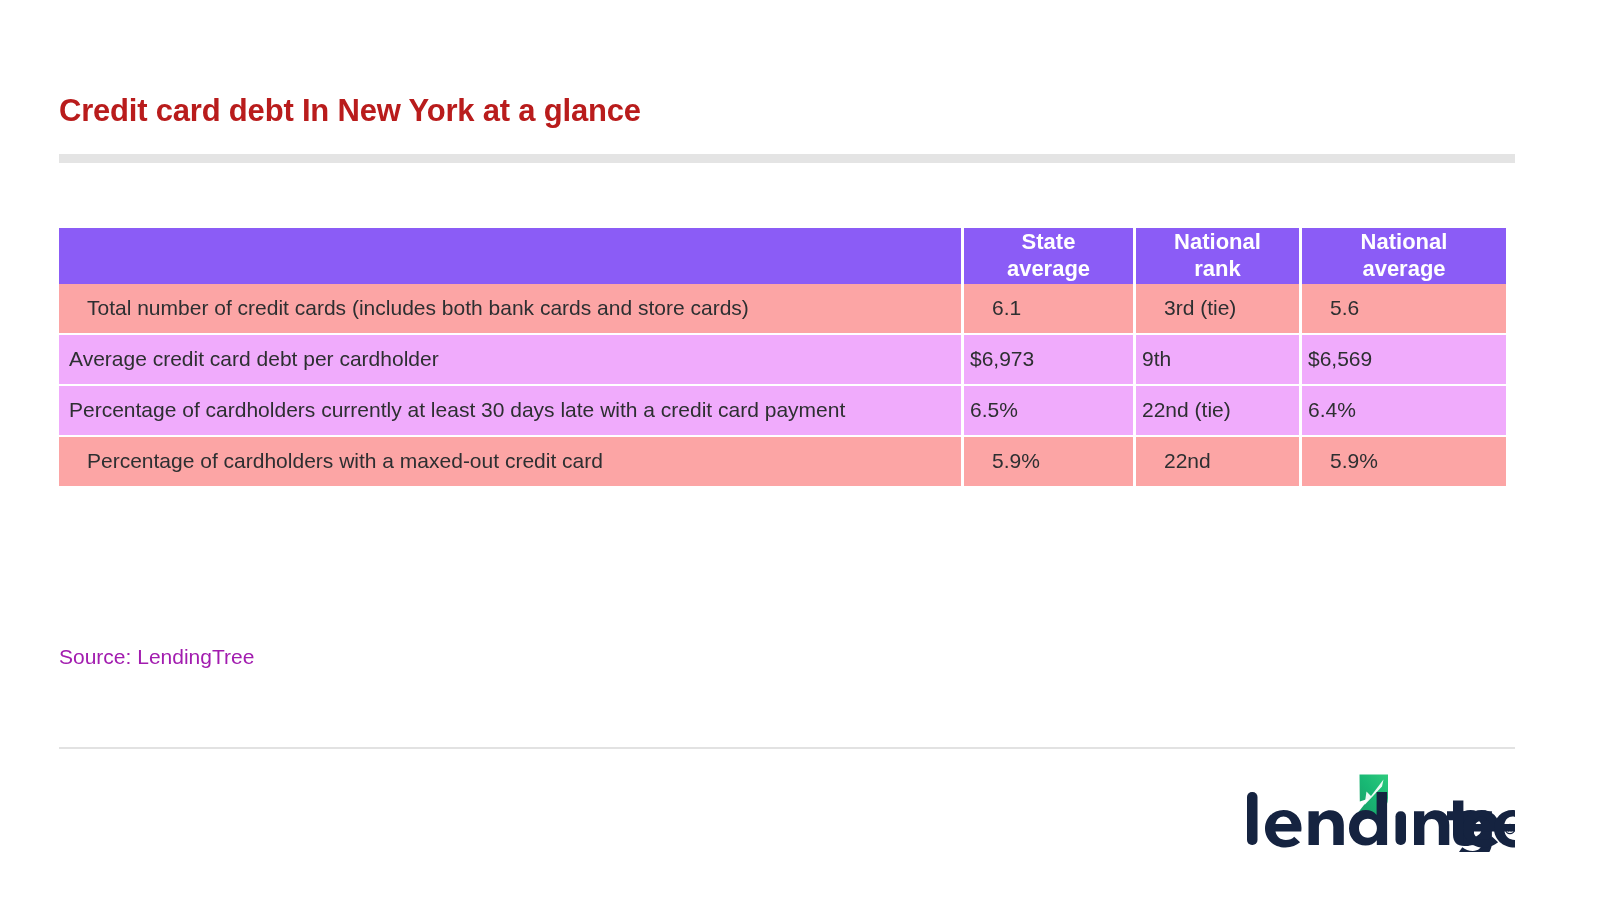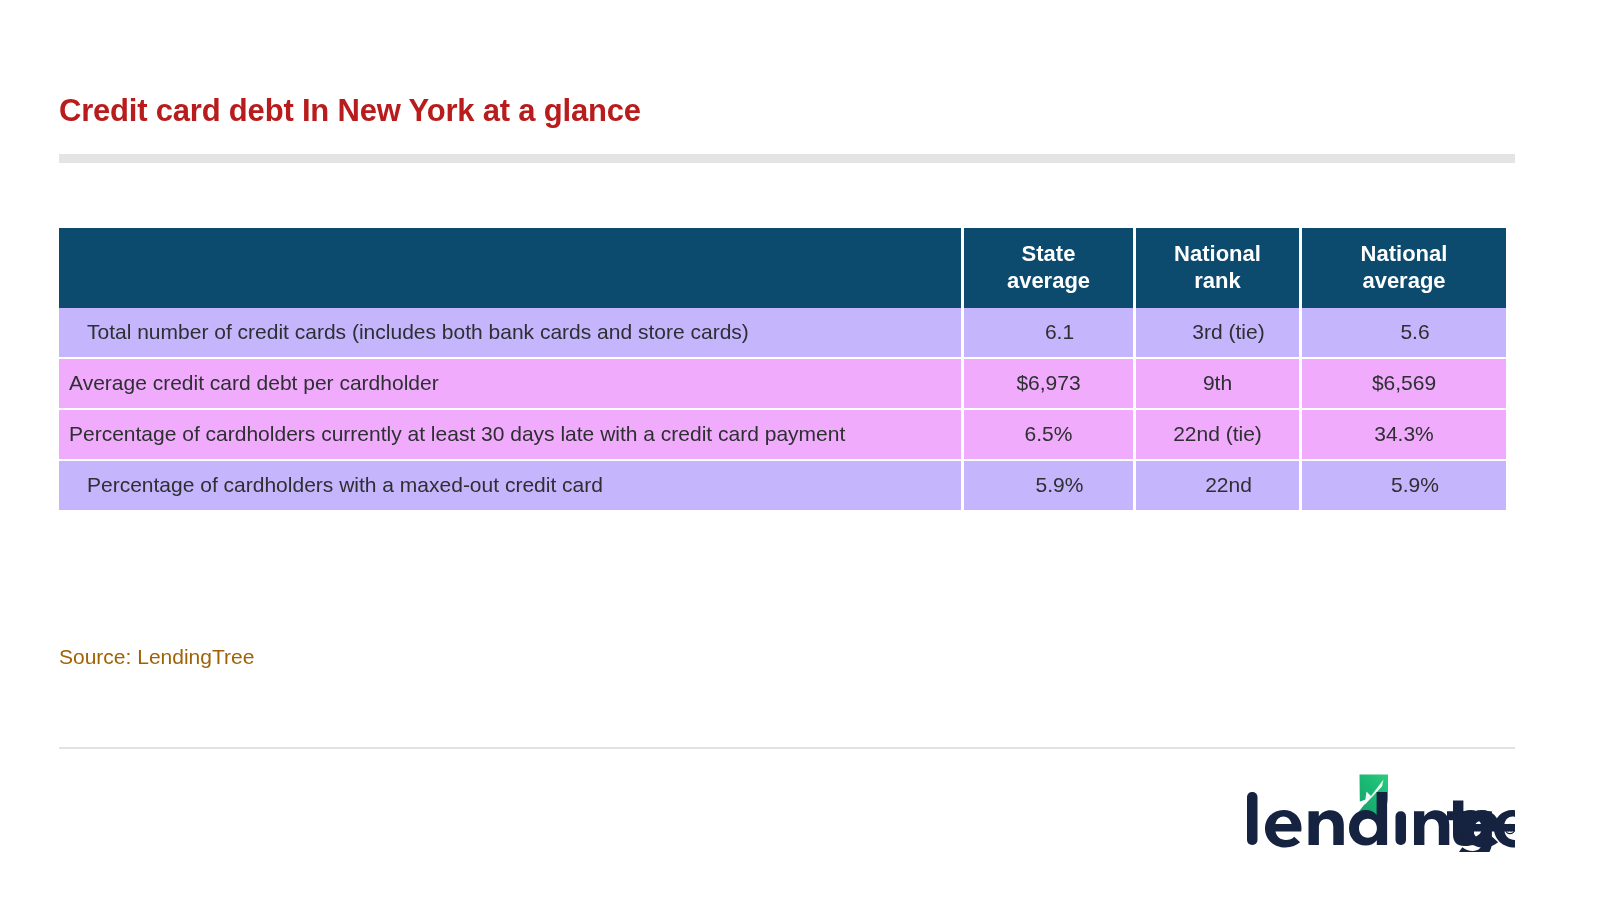--- a/index.html
+++ b/index.html
@@ -52,28 +52,28 @@
     border-collapse: separate;
     border-spacing: 0;
     table-layout: fixed;
   }
   .table col.c-label  { width: 905px; }
   .table col.c-state  { width: 172px; }
   .table col.c-rank   { width: 166px; }
   .table col.c-nat    { width: 204px; }
 
   .table thead th {
-    background: #0c4a6e;
+    background: #8b5cf6;
     color: #ffffff;
     font-size: 22px;
     font-weight: bold;
     line-height: 1.22;
     text-align: center;
     vertical-align: middle;
-    height: 80px;
+    height: 56px;
     padding: 0 10px;
     border-right: 3px solid #ffffff;
   }
   .table thead th:last-child { border-right: none; }
   .table thead th.h-label { border-right: 3px solid #ffffff; }
 
   .table tbody td {
     font-size: 21px;
     color: #2d2f31;
     vertical-align: middle;
@@ -81,35 +81,34 @@
     border-bottom: 2px solid #ffffff;
   }
   .table tbody td:last-child { border-right: none; }
 
   .table tbody td.label {
     text-align: left;
     padding: 10px 16px 10px 10px;
     line-height: 1.38;
   }
   .table tbody td.val {
-    text-align: center;
     padding: 10px 6px;
     white-space: nowrap;
   }
 
-  .table tbody tr.alt td { background: #c4b5fd; padding-left: 28px; }
+  .table tbody tr.alt td { background: #fca5a5; padding-left: 28px; }
   .table tbody tr.plain td { background: #f0abfc; }
 
   
   .source {
     position: absolute;
     left: 59px;
     top: 645px;
     font-size: 21px;
-    color: #a16207;
+    color: #a21caf;
   }
 
   
   .bottom-rule {
     position: absolute;
     left: 59px;
     top: 747px;
     width: 1456px;
     height: 2px;
     background: #e2e2e2;
@@ -168,21 +167,21 @@
       <tr class="plain">
         <td class="label">Average credit card debt per cardholder</td>
         <td class="val">$6,973</td>
         <td class="val">9th</td>
         <td class="val">$6,569</td>
       </tr>
       <tr class="plain">
         <td class="label">Percentage of cardholders currently at least 30 days late with a credit card payment</td>
         <td class="val">6.5%</td>
         <td class="val">22nd (tie)</td>
-        <td class="val">34.3%</td>
+        <td class="val">6.4%</td>
       </tr>
       <tr class="alt">
         <td class="label">Percentage of cardholders with a maxed-out credit card</td>
         <td class="val">5.9%</td>
         <td class="val">22nd</td>
         <td class="val">5.9%</td>
       </tr>
     </tbody>
   </table>
 

